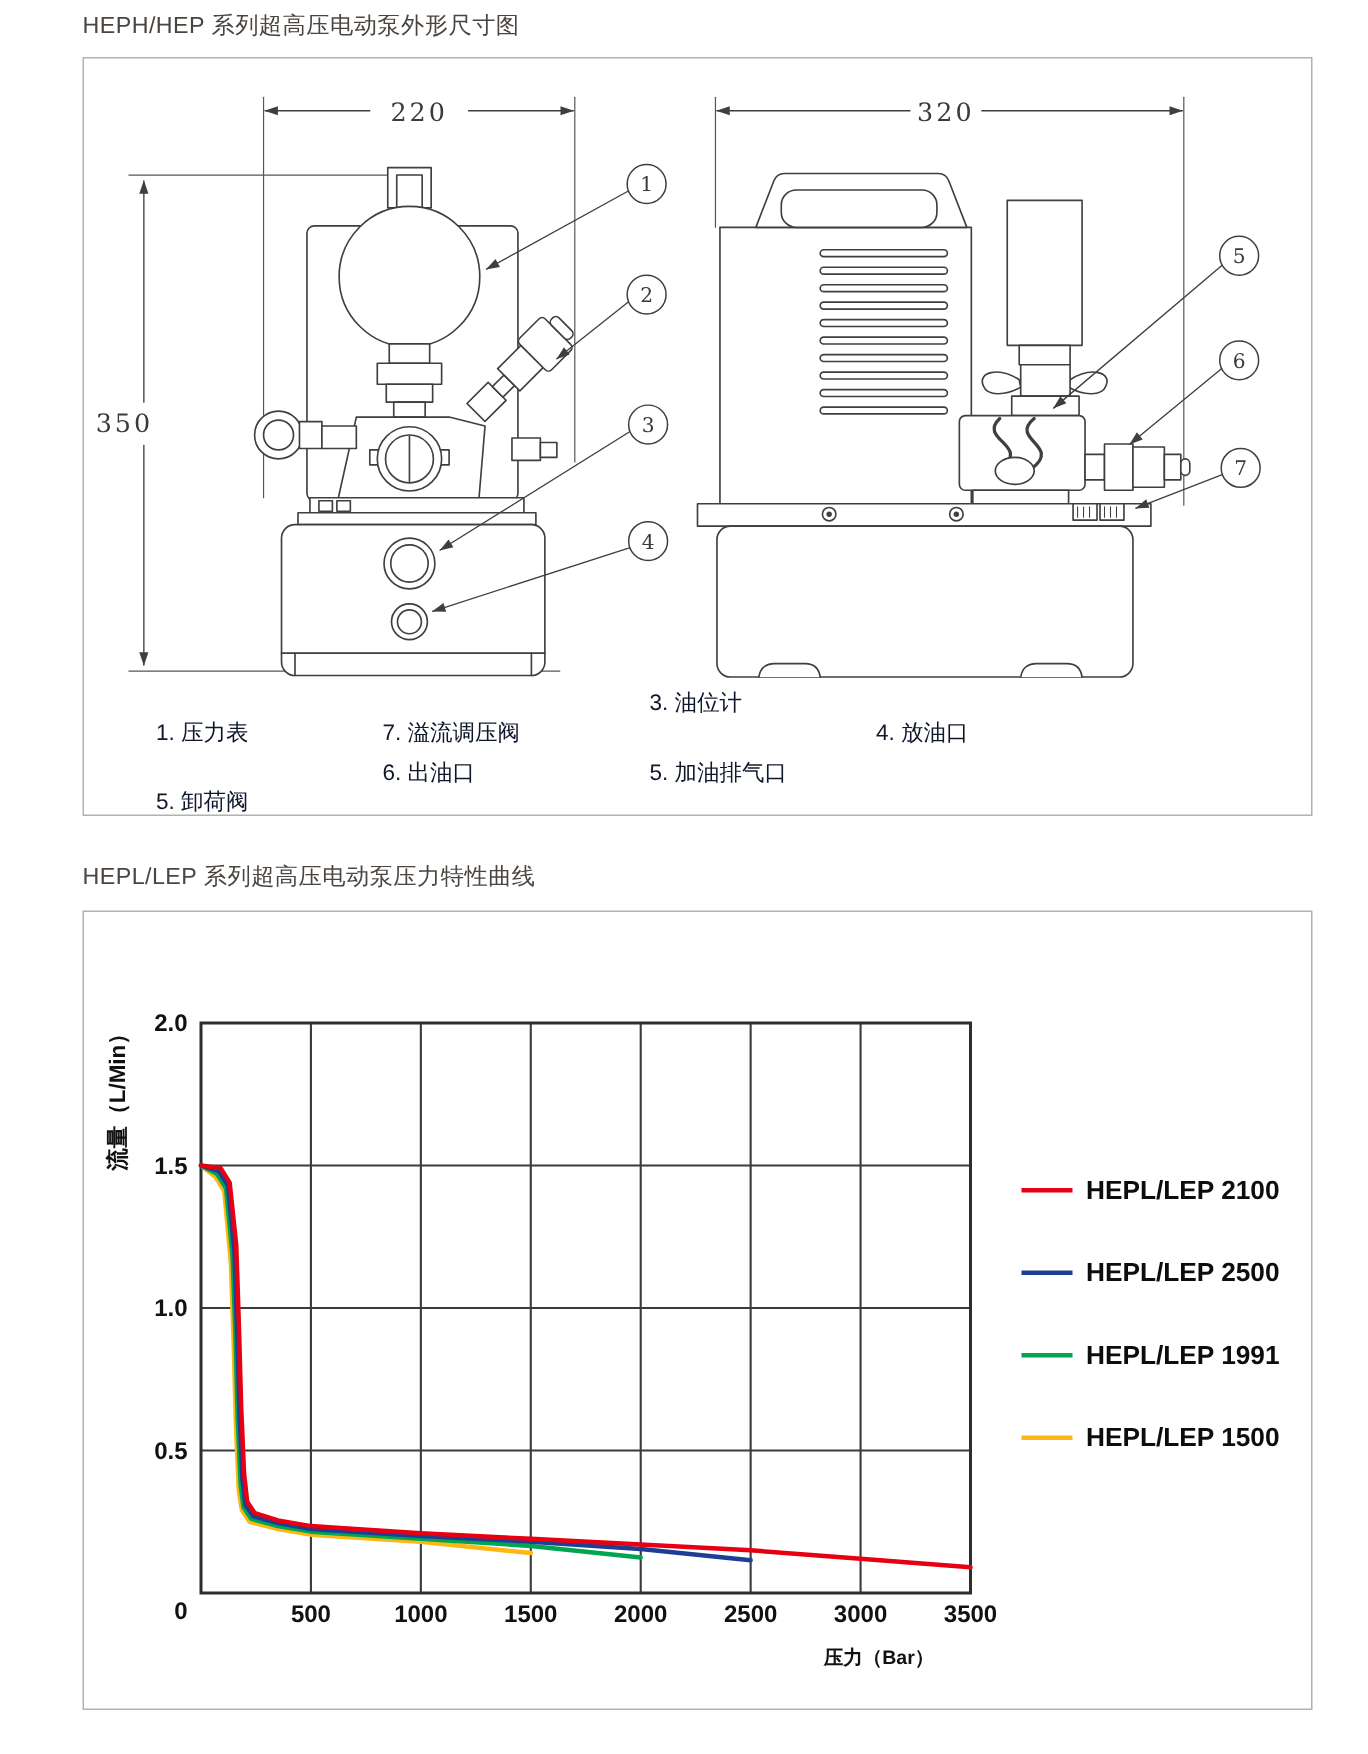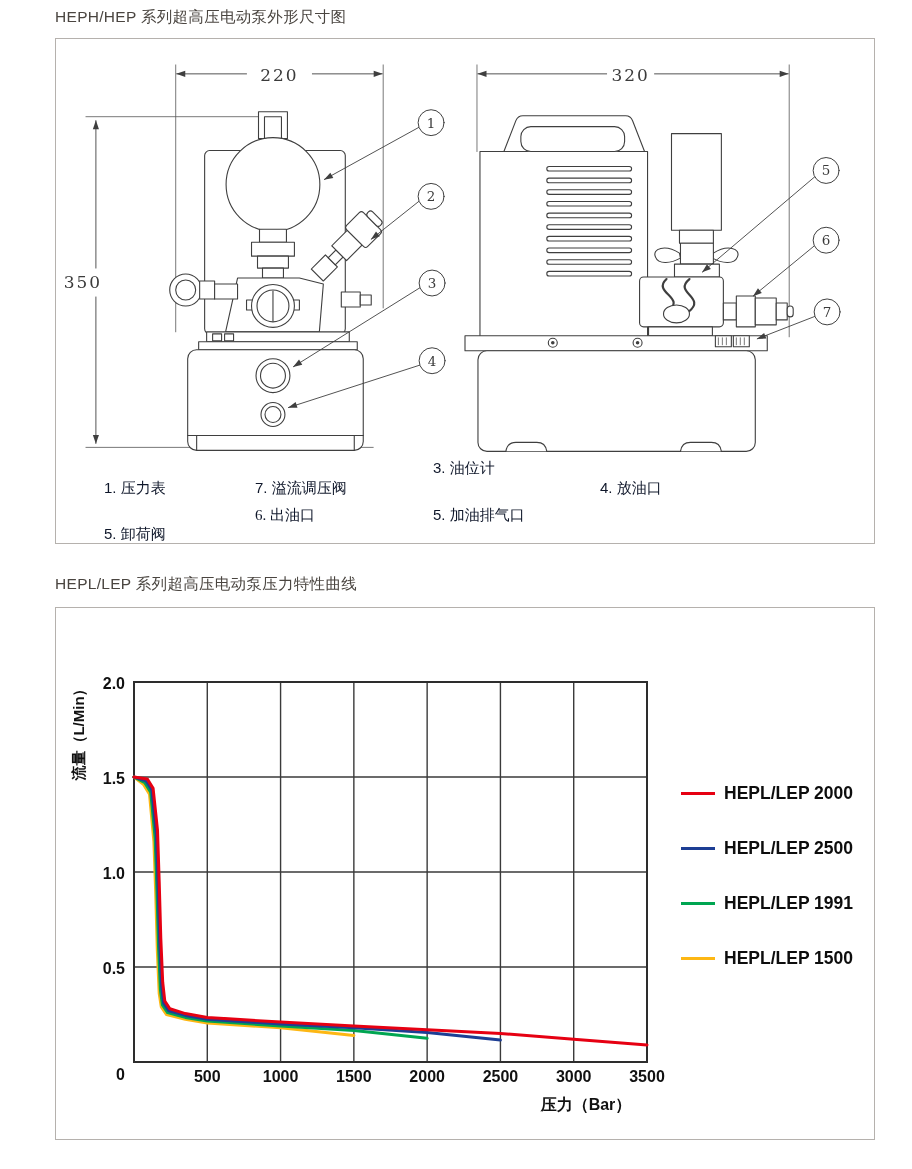--- a/index.html
+++ b/index.html
@@ -6,24 +6,24 @@
   body{width:912px;height:1169px;position:relative;font-family:"Liberation Sans",sans-serif;}
   .section-title{position:absolute;left:55px;font-size:15.5px;color:#4a4540;letter-spacing:0.3px;white-space:nowrap;}
   #title1{top:7px;}
   #title2{top:574px;}
   .panel{position:absolute;left:55px;width:820px;border:1px solid #b5b1ad;background:#fff;box-sizing:border-box;}
   #panel-drawings{top:38px;height:506px;}
   #panel-chart{top:607px;height:533px;}
   .panel svg{position:absolute;left:0;top:0;width:100%;height:100%;}
   .parts{position:absolute;left:0;top:0;width:100%;height:100%;pointer-events:none;}
   .part-label{position:absolute;font-size:15px;color:#0f172a;white-space:nowrap;}
-  .pp1{left:48px;top:440px;} .pp2{left:199px;top:440px;} .pp3{left:377px;top:420px;} .pp4{left:544px;top:440px;}
-  .pp5{left:48px;top:486px;} .pp6{left:199px;top:467px;font-family:Liberation Serif, serif;} .pp7{left:377px;top:467px;}
+  .pp1{left:48px;top:440px;} .pp2{left:199px;top:440px;} .pp3{left:377px;top:420px;} .pp4{left:528px;top:440px;}
+  .pp5{left:48px;top:486px;} .pp6{left:199px;top:467px;} .pp7{left:377px;top:467px;}
   #ylabel{position:absolute;left:23px;top:123px;transform:translate(-50%,-50%) rotate(-90deg);font-size:15px;font-weight:600;color:#111;white-space:nowrap;}
-  #xlabel{position:absolute;left:530px;top:497px;transform:translate(-50%,-50%);font-size:16px;font-weight:600;color:#111;white-space:nowrap;}
+  #xlabel{position:absolute;left:530px;top:497px;transform:translate(-50%,-50%);font-size:13px;font-weight:600;color:#111;white-space:nowrap;}
   #legend{position:absolute;left:625px;top:175px;}
   .legend-row{display:flex;align-items:center;height:20px;margin-bottom:35px;}
   .legend-swatch{width:34px;height:3px;margin-right:9px;flex:0 0 auto;}
   .legend-label{font-size:17.5px;font-weight:bold;color:#0d0d0d;white-space:nowrap;}
   text.dim{font-family:"DejaVu Serif","Liberation Serif",serif;font-size:17px;fill:#3b3b3b;letter-spacing:2px;}
   text.co{font-family:"DejaVu Serif","Liberation Serif",serif;font-size:13.5px;fill:#3a3a3a;}
 </style>
 </head>
 <body>
 
@@ -239,21 +239,21 @@
       <polyline points="78.0,169.0 87.7,176.6 93.5,186.1 97.9,233.6 99.7,284.9 101.3,341.9 103.2,385.6 105.3,398.9 110.4,406.5 129.3,411.3 151.3,415.1 224.6,419.8 297.9,427.4" fill="none" stroke="#fdb714" stroke-width="3" stroke-linejoin="round" stroke-linecap="round"></polyline>
       <polyline points="78.0,169.0 88.8,174.7 94.7,184.2 99.1,229.8 100.9,281.1 102.5,338.1 104.4,381.8 106.4,397.0 111.6,404.6 129.3,409.4 151.3,413.1 224.6,417.9 297.9,422.6 371.1,430.3" fill="none" stroke="#00a551" stroke-width="3" stroke-linejoin="round" stroke-linecap="round"></polyline>
       <polyline points="78.0,169.0 90.0,172.8 95.9,182.3 100.3,226.0 102.0,277.3 103.7,334.3 105.6,378.0 107.6,395.1 112.7,402.7 129.3,407.4 151.3,411.3 224.6,416.0 297.9,419.8 371.1,424.6 444.4,432.1" fill="none" stroke="#1d3e94" stroke-width="3" stroke-linejoin="round" stroke-linecap="round"></polyline>
       <polyline points="78.0,169.0 91.2,170.9 97.1,180.4 101.5,222.2 103.2,273.5 104.8,330.5 106.7,374.2 108.8,393.2 113.9,400.8 129.3,405.6 151.3,409.4 224.6,414.1 297.9,417.9 371.1,421.7 444.4,425.5 517.7,431.2 591.0,436.9" fill="none" stroke="#e60012" stroke-width="3" stroke-linejoin="round" stroke-linecap="round"></polyline>
     </svg>
   <div id="ylabel">流量（L/Min）</div>
   <div id="xlabel">压力（Bar）</div>
   <div id="legend">
       <div class="legend-row">
         <div class="legend-swatch" style="background: rgb(230, 0, 18);"></div>
-        <span class="legend-label">HEPL/LEP 2000</span>
+        <span class="legend-label">HEPL/LEP 2100</span>
       </div>
       <div class="legend-row">
         <div class="legend-swatch" style="background: rgb(29, 62, 148);"></div>
         <span class="legend-label">HEPL/LEP 2500</span>
       </div>
       <div class="legend-row">
         <div class="legend-swatch" style="background: rgb(0, 165, 81);"></div>
         <span class="legend-label">HEPL/LEP 1991</span>
       </div>
       <div class="legend-row">

